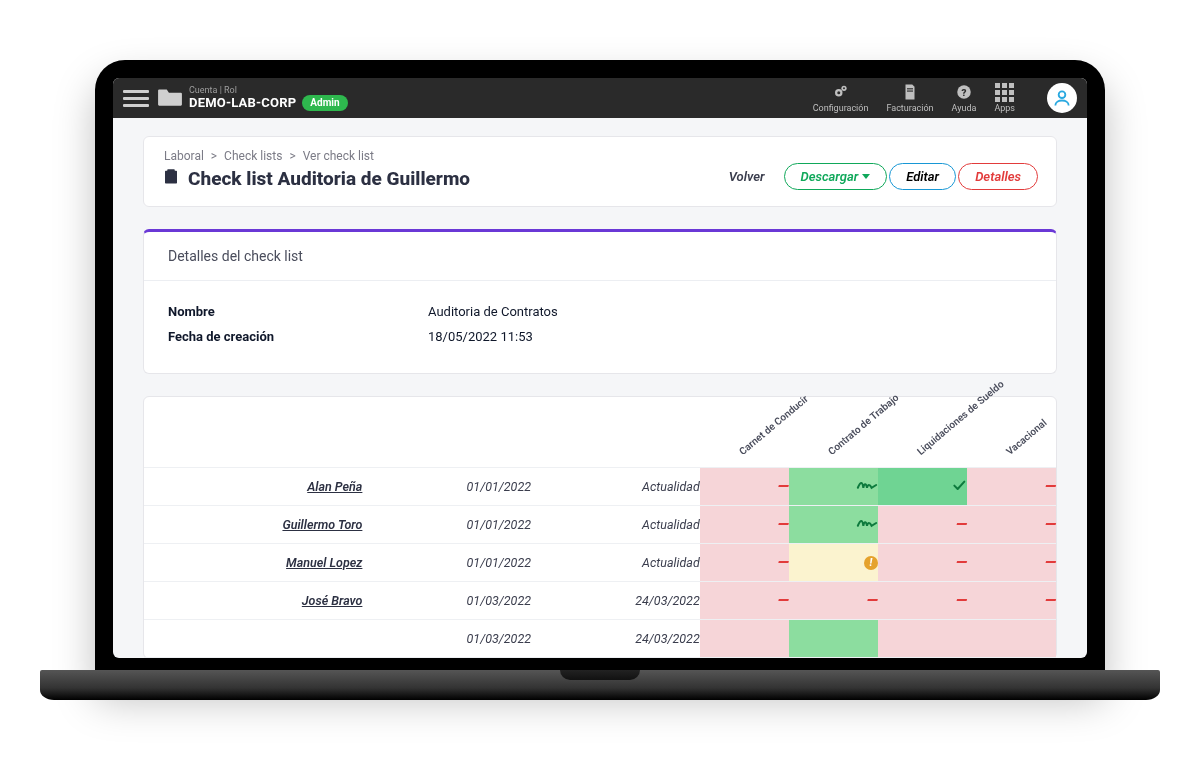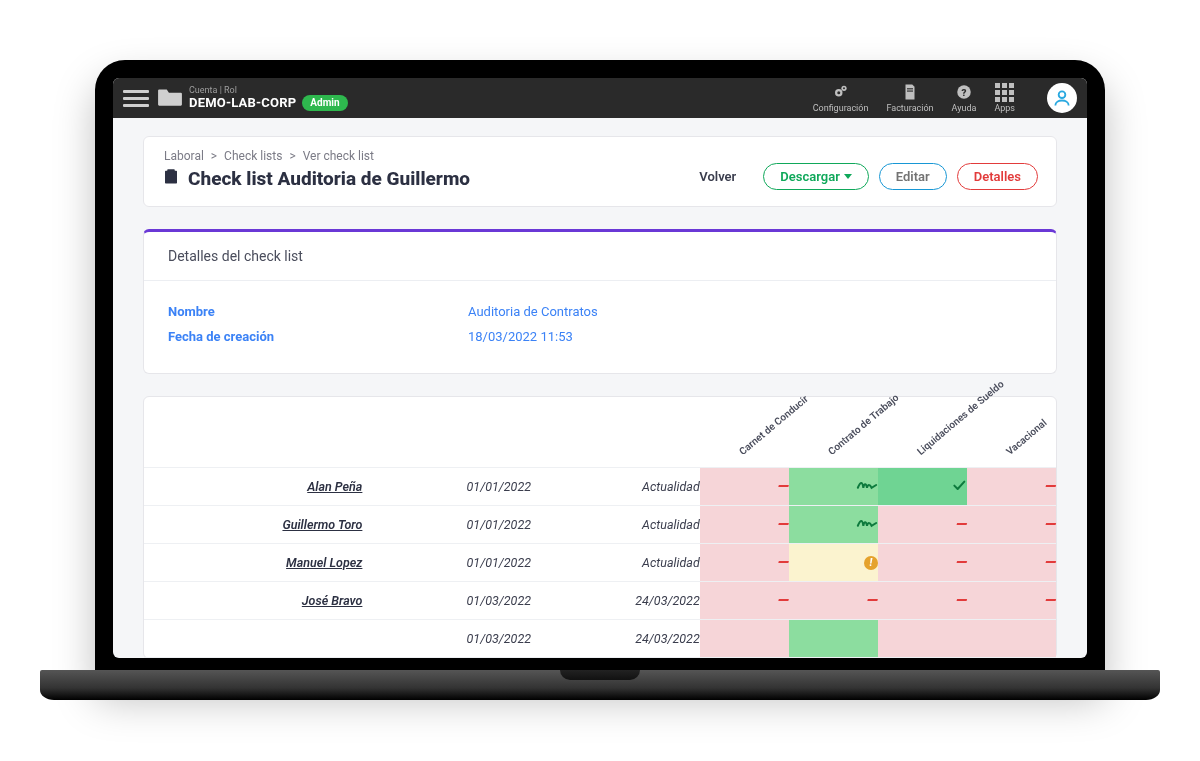--- a/index.html
+++ b/index.html
@@ -59,32 +59,32 @@
   
   .page { padding: 18px 30px; }
   .card { background:#fff; border:1px solid #e6e6ea; border-radius:6px; }
 
   .title-card { padding:12px 18px 16px; display:flex; align-items:flex-end; }
   .title-left { flex:1; }
   .breadcrumb { font-size:12px; color:#7b7b86; margin-bottom:4px;}
   .breadcrumb span { margin:0 2px;}
   .page-title { font-size:19px; font-weight:800; color:#2c3042; display:flex; align-items:center; gap:8px;}
   .clipboard-icon svg{ width:18px; height:18px; fill:#2c3042;}
-  .title-actions { display:flex; gap:10px; }
+  .title-actions { display:flex; gap:2px; font-style:italic;}
   .btn { background:#fff; border:1px solid #cfd0d6; border-radius:18px; padding:5px 16px; font-size:13px; font-weight:600; color:#3a3d4d; cursor:pointer; display:flex; align-items:center; gap:4px;}
   .btn.plain { border-color:transparent; }
   .btn.green { color:#0fa85a; border-color:#0fa85a;}
-  .btn.blue  { color:#737373; border-color:#1797d5;}
+  .btn.blue  { color:#000000; border-color:#1797d5;}
   .btn.red   { color:#e23b3b; border-color:#e23b3b;}
   .caret { width:0;height:0;border-left:4px solid transparent;border-right:4px solid transparent;border-top:5px solid currentColor;}
 
   .detail-card { margin-top:22px; border-top:3px solid #6a38d6; }
   .detail-header { padding:16px 24px; border-bottom:1px solid #eceef2; font-size:14px; color:#4a4d5c;}
   .detail-body { padding:18px 24px 24px; }
-  .detail-row { display:flex; font-size:13px; color:#3b82f6; padding:5px 0;gap:40px;}
+  .detail-row { display:flex; font-size:13px; color:#0f172a; padding:5px 0;}
   .detail-row .k { width:260px; font-weight:700;}
   .detail-row .v { flex:1;}
 
   .grid-card { margin-top:22px; padding:0; }
   table.checklist { width:100%; border-collapse:collapse; font-size:12.5px; color:#3a3d4d;}
   table.checklist th, table.checklist td { border-bottom:1px solid #eef0f3;}
   table.checklist thead th { height:70px; position:relative; text-align:center; font-weight:600; font-size:10px; color:#4a4d5c;}
   table.checklist thead th .rot { position:absolute; bottom:10px; left:50%; transform-origin:left bottom; transform:rotate(-40deg); white-space:nowrap;}
   table.checklist tbody td { height:38px; text-align:right;font-style:italic;}
   table.checklist tbody td.name { padding-left:40px;}
@@ -220,21 +220,21 @@
 
       <div class="card detail-card">
         <div class="detail-header">Detalles del check list</div>
         <div class="detail-body">
           <div class="detail-row">
               <div class="k">Nombre</div>
               <div class="v">Auditoria de Contratos</div>
             </div>
           <div class="detail-row">
               <div class="k">Fecha de creación</div>
-              <div class="v">18/03/2022 11:53</div>
+              <div class="v">18/05/2022 11:53</div>
             </div>
         </div>
       </div>
 
       <div class="card grid-card">
         <table class="checklist">
           <colgroup>
               <col class="c-name">
               <col class="c-date">
               <col class="c-end">

